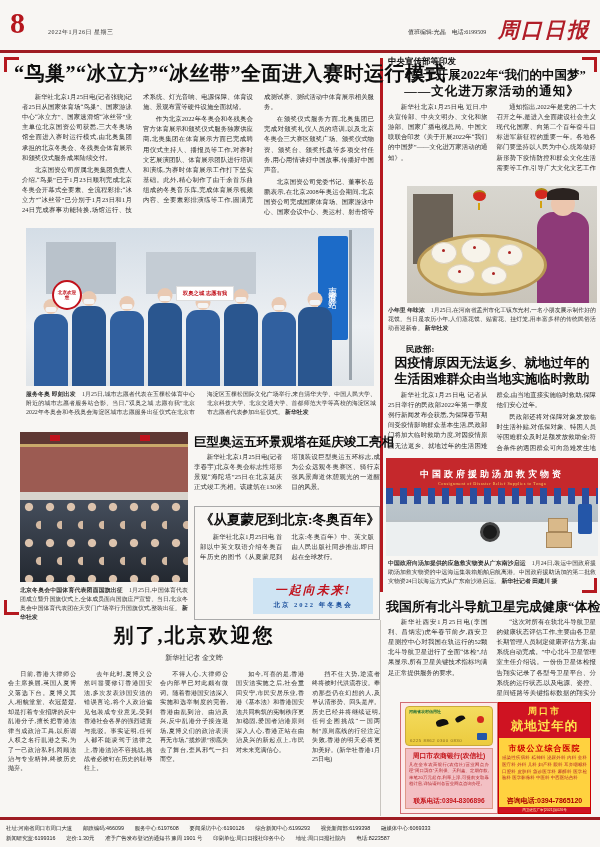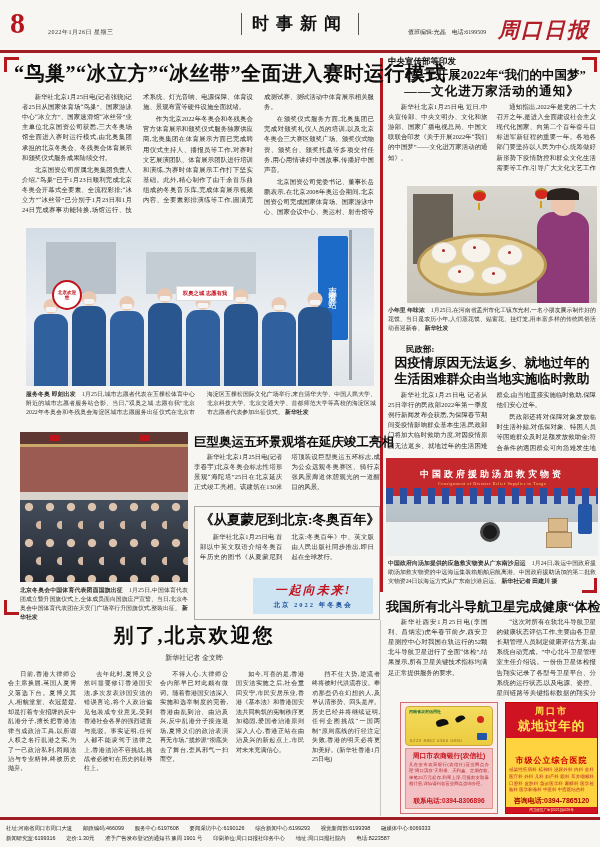--- a/index.html
+++ b/index.html
@@ -139,62 +139,57 @@
          background:#1b1b1b;border:3px solid #444}
   .sbox{position:absolute;background:#d9b98a;border:1px solid #a8885c}
   .sbox.x1{right:26px;bottom:8px;width:26px;height:16px}
   .sbox.x2{right:30px;bottom:24px;width:20px;height:14px}
   .sflagb{position:absolute;right:6px;bottom:22px;width:14px;height:30px;background:#2456a8;border-radius:2px}
   .scap{position:absolute;left:2px;top:503px;width:208px;height:36px}
   .bdh{position:absolute;left:0;top:542px;width:212px;text-align:center;font-size:13px;
        font-weight:bold;color:#0d0d0d;white-space:nowrap}
   .bd-body{position:absolute;left:2px;top:561px;width:208px;height:82px;column-count:2;column-gap:9px}
   
-  .ads{position:absolute;left:14px;top:646px;width:198px;height:112px;display:flex;gap:7px;
+  .ads{position:absolute;left:14px;top:646px;width:198px;height:112px;display:flex;
        font-family:"Liberation Sans","DejaVu Sans",sans-serif}
   .ad-bank{width:98px;height:112px;border:1px solid #d06b72;background:#fdeaea;display:flex;flex-direction:column}
   .card{position:relative;margin:3px 4px 2px;height:40px;background:linear-gradient(#f4dc5f,#eccb3e);
         border:1px solid #c9ab3a;border-radius:4px;overflow:hidden}
   .card .iss{position:absolute;left:3px;top:2px;font-size:4px;color:#1c6b35;font-weight:bold}
   .swallow{position:absolute;width:12px;height:7px;background:#111;border-radius:60% 100% 10% 60%;transform:rotate(-18deg)}
   .swallow.s2{transform:rotate(-30deg) scale(.8)}
   .card .sun{position:absolute;right:8px;top:9px;width:7px;height:7px;border-radius:50%;background:#d3281e}
   .card .num{position:absolute;left:4px;bottom:2px;font-size:4.4px;color:#8a6d1f;letter-spacing:.5px}
   .chip{position:absolute;right:5px;bottom:5px;width:10px;height:7px;background:#2456a8;border-radius:1px}
   .bank-panel{flex:1;margin:0 4px 4px;background:#f3c0c4;border:1px solid #d98; padding:2px 3px;
               display:flex;flex-direction:column}
   .bank-title{color:#c4161c;font-weight:bold;font-size:6.8px;text-align:center;white-space:nowrap}
   .bank-body{color:#b3262c;font-size:4.4px;line-height:1.45;text-align:justify;flex:1;overflow:hidden;margin-top:1px}
   .bank-phone{color:#c4161c;font-weight:bold;font-size:6.6px;text-align:center;white-space:nowrap}
   .ad-hosp{width:93px;height:112px;border:1px solid #c00;background:#ffd23f;display:flex;flex-direction:column}
   .hosp-name{background:#cf1322;color:#ffe34d;text-align:center;padding:2px 0 3px}
   .hosp-name .n1{font-size:9px;font-weight:bold;letter-spacing:2px}
   .hosp-name .n2{font-size:12.5px;font-weight:bold;letter-spacing:1px}
-  .hosp-sub{color:#c00;font-weight:bold;font-size:8px;text-align:center;margin-top:17px;letter-spacing:1px;white-space:nowrap}
+  .hosp-sub{color:#c00;font-weight:bold;font-size:8px;text-align:center;margin-top:5px;letter-spacing:1px;white-space:nowrap}
   .hosp-dep{color:#b3262c;font-size:4.5px;line-height:1.5;text-align:justify;padding:1px 3px;flex:1;overflow:hidden}
   .hosp-phone{color:#a00;font-weight:bold;font-size:7px;text-align:center;white-space:nowrap}
   .hosp-note{background:#cf1322;color:#ffe9b0;font-size:3.6px;text-align:center;padding:1px 0;margin-top:1px}
   
   .ft-rule{position:absolute;left:0;top:817px;width:600px;height:2.5px;background:#9e1c22}
   .footer{position:absolute;left:6px;top:823px;width:588px;font-size:5.4px;line-height:1.85;color:#222;
           font-family:"Liberation Sans","DejaVu Sans",sans-serif}
 </style>
 </head>
 <body>
 
 <div class="page">
 
   <div class="hdr">
     <div class="pagenum">8</div>
     <div class="hdate">2022年1月26日 星期三</div>
-    <div class="section-wrap">
-      <div class="sbar"></div>
-      <div class="section-title">时事新闻</div>
-      <div class="sbar"></div>
-    </div>
     <div class="duty">值班编辑:光晶　电话:6199509</div>
     <div class="masthead">周口日报</div>
   </div>
   <div class="hdr-rule"></div>
 
   <div class="bk bk-tl"></div>
   <div class="bk bk-bl"></div>
   <div class="bk bk-tr"></div>
   <div class="bk bk-br"></div>
   <div class="vred"></div>

